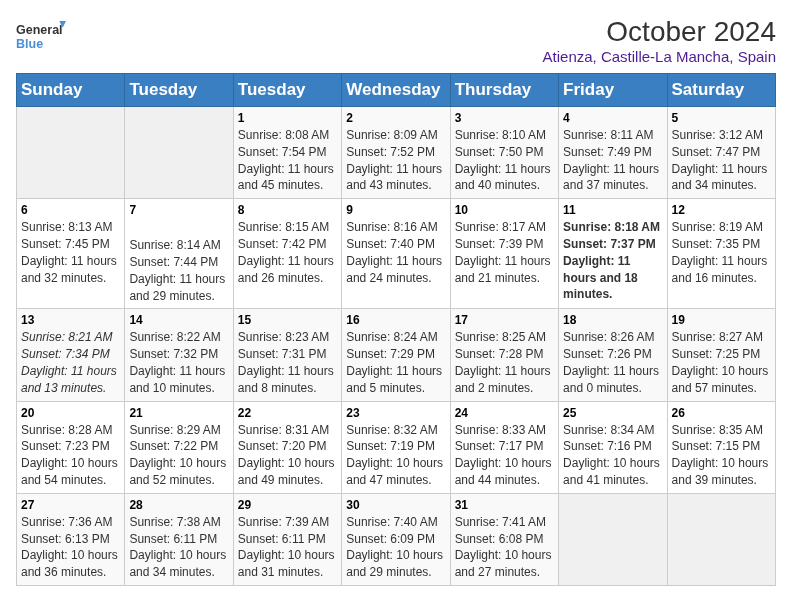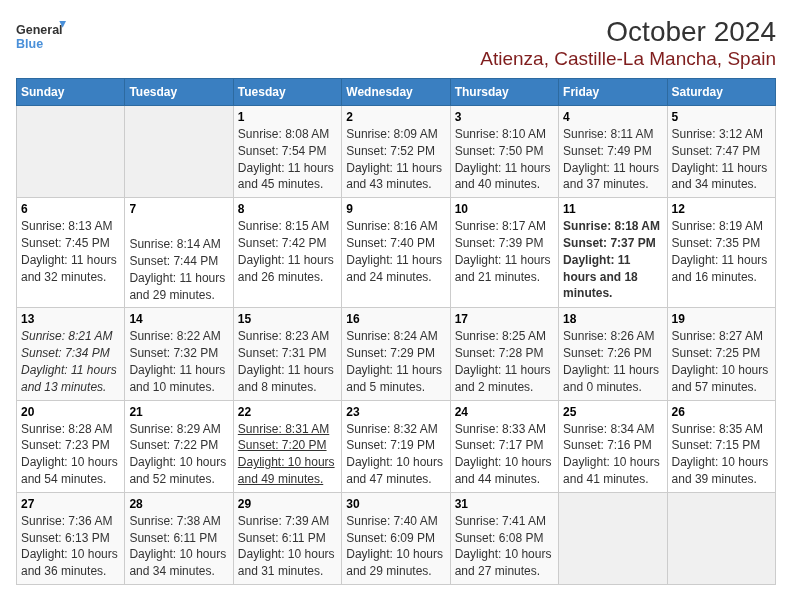--- a/index.html
+++ b/index.html
@@ -23,34 +23,34 @@
     }
     .title-area {
       text-align: right;
     }
     .month-title {
       font-size: 28px;
       font-weight: 300;
       color: #333;
     }
     .subtitle {
-      font-size: 19px;
-      color: #7f1d1d;
+      font-size: 15px;
+      color: #4c1d95;
     }
     table {
       width: 100%;
       border-collapse: collapse;
       font-size: 10.5px;
     }
     thead tr th {
       background-color: #3a7fc1;
       color: #fff;
       padding: 6px 4px;
       text-align: left;
-      font-size: 12px;
+      font-size: 17px;
       border: 1px solid #2d6aa0;
     }
     tbody tr td {
       border: 1px solid #ccc;
       vertical-align: top;
       padding: 4px;
       width: calc(100% / 7);
       min-height: 70px;
       background: #fff;
     }
@@ -232,21 +232,21 @@
 Daylight: 10 hours and 54 minutes.</div>
         </td>
         <td>
           <span class="day-num">21</span>
           <div class="day-info" style="white-space: pre-line;">Sunrise: 8:29 AM
 Sunset: 7:22 PM
 Daylight: 10 hours and 52 minutes.</div>
         </td>
         <td>
           <span class="day-num">22</span>
-          <div class="day-info" style="white-space: pre-line; text-decoration: underline;">Sunrise: 8:31 AM
+          <div class="day-info" style="white-space: pre-line;">Sunrise: 8:31 AM
 Sunset: 7:20 PM
 Daylight: 10 hours and 49 minutes.</div>
         </td>
         <td>
           <span class="day-num">23</span>
           <div class="day-info" style="white-space: pre-line;">Sunrise: 8:32 AM
 Sunset: 7:19 PM
 Daylight: 10 hours and 47 minutes.</div>
         </td>
         <td>

